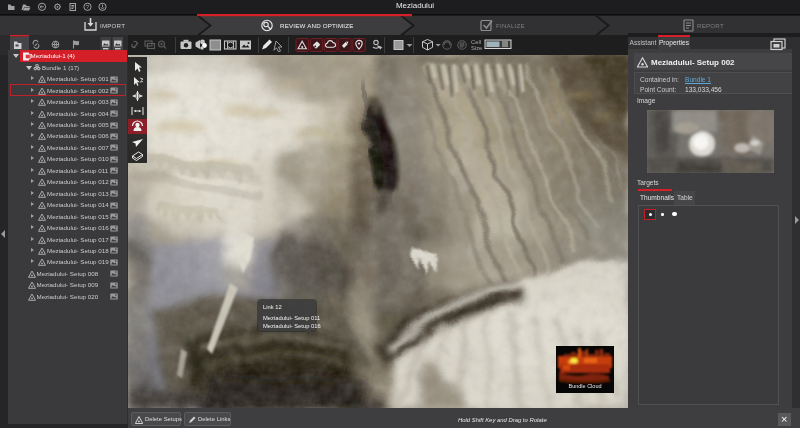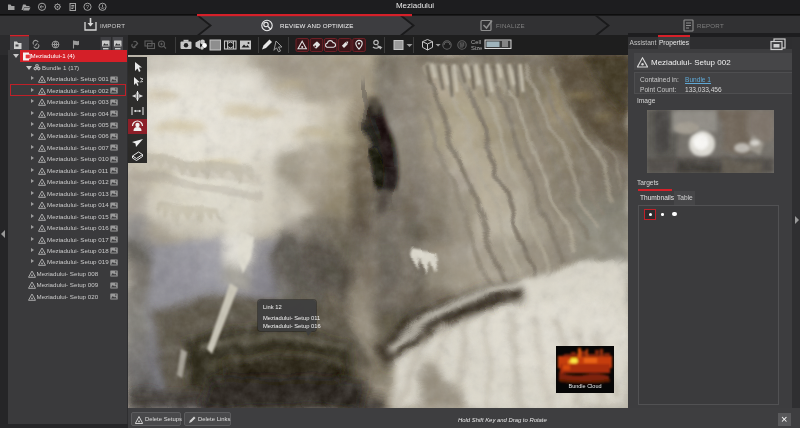--- a/index.html
+++ b/index.html
@@ -1063,21 +1063,21 @@
       <rect x="4" y="1" width="11" height="9" fill="none" stroke="#d0d0d0" stroke-width="1.2"></rect>
       <rect x="1" y="3.5" width="11" height="8" fill="#3d3d3f" stroke="#d0d0d0" stroke-width="1.2"></rect>
       <rect x="3.5" y="6" width="6" height="3.5" fill="#d0d0d0"></rect>
     </svg>
 
     <div class="abs" style="left:6px;top:20px;width:160px;height:17px;background:#464648;"></div>
     <svg class="abs" style="left:9px;top:23.5px" width="11" height="11">
         <path d="M5.5 0.8 L10.6 10 H0.4 Z" fill="none" stroke="#d8d8d8" stroke-width="1.1"></path>
         <circle cx="5.5" cy="7.3" r="1.2" fill="#d8d8d8"></circle>
       </svg>
-    <div class="abs" style="left:23px;top:25px;font-size:8px;font-weight:normal;color:#f0f0f0;">Meziadului- Setup 002</div>
+    <div class="abs" style="left:23px;top:25px;font-size:8px;font-weight:bold;color:#f0f0f0;">Meziadului- Setup 002</div>
 
     <div class="abs" style="left:6px;top:39px;width:160px;height:22px;background:#424244;border:1px solid #4e4e50;"></div>
     <div class="abs" style="left:12px;top:43px;color:#c8c8c8;">Contained in:</div>
     <div class="abs" style="left:57px;top:43px;color:#5fa8d5;text-decoration:underline;">Bundle 1</div>
     <div class="abs" style="left:12px;top:52.5px;color:#c8c8c8;">Point Count:</div>
     <div class="abs" style="left:57px;top:52.5px;color:#d8d8d8;">133,033,456</div>
 
     <div class="abs" style="left:9px;top:64px;color:#d8d8d8;">Image</div>
     <div class="abs" id="thumb" style="left:19px;top:77px;width:127px;height:63px;background:#787570;overflow:hidden;">
       <svg width="127" height="63" style="display:block">

